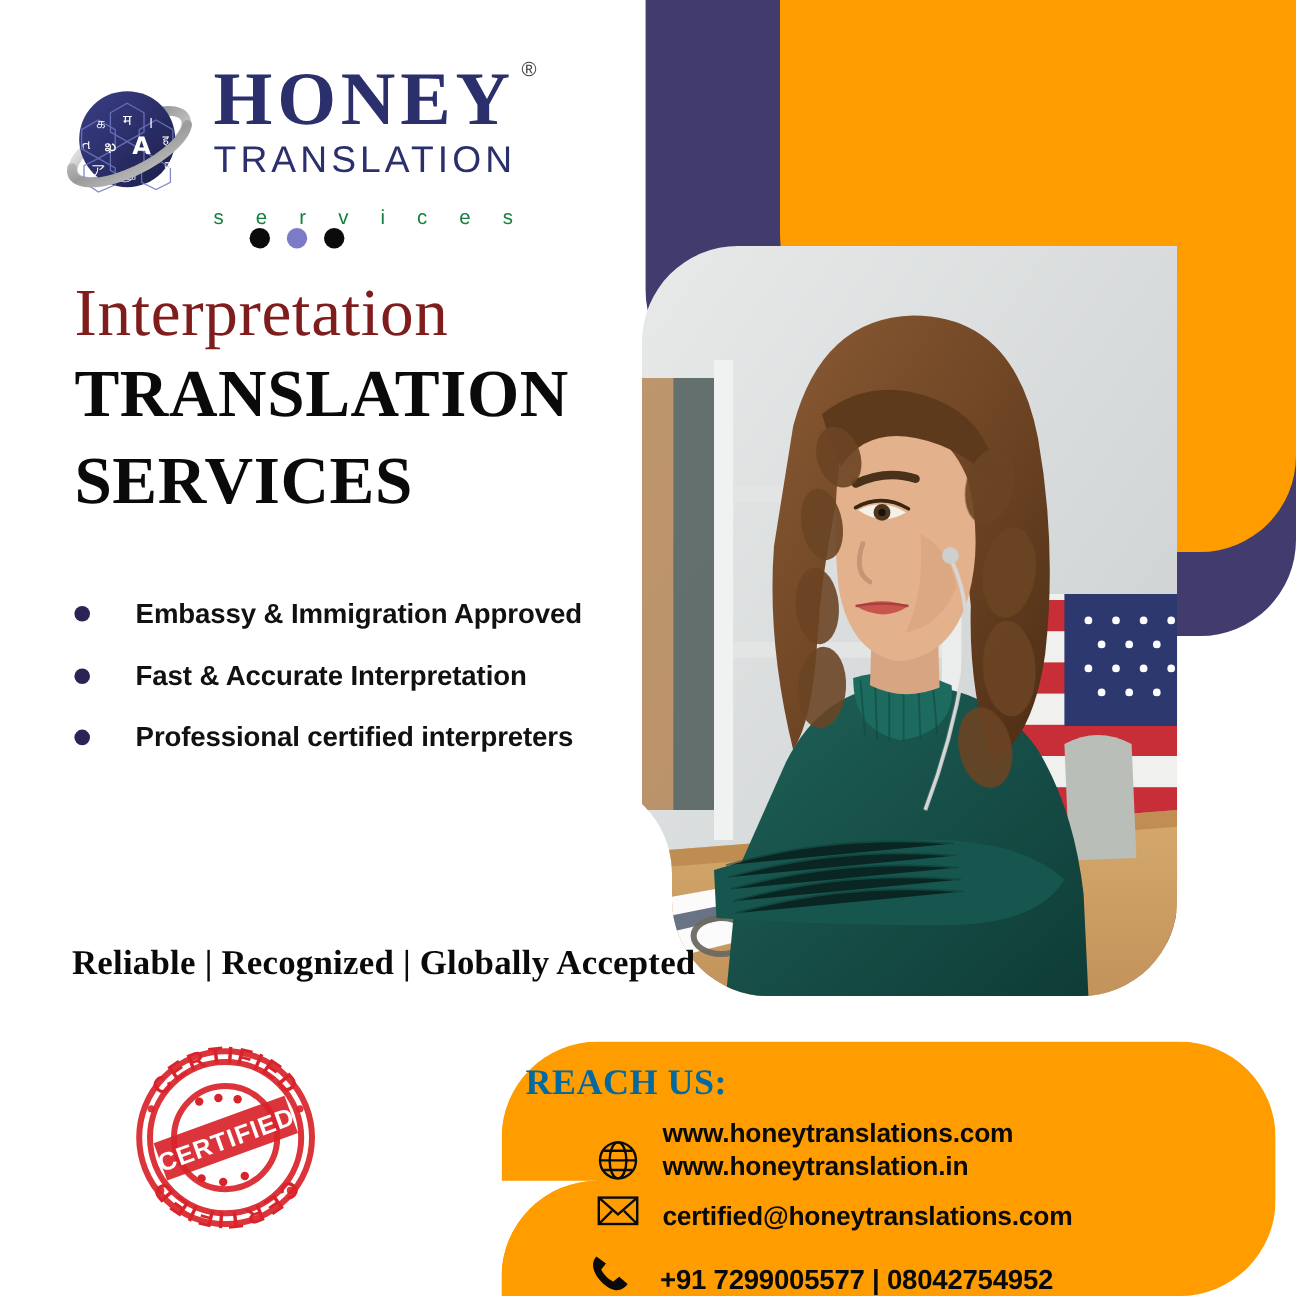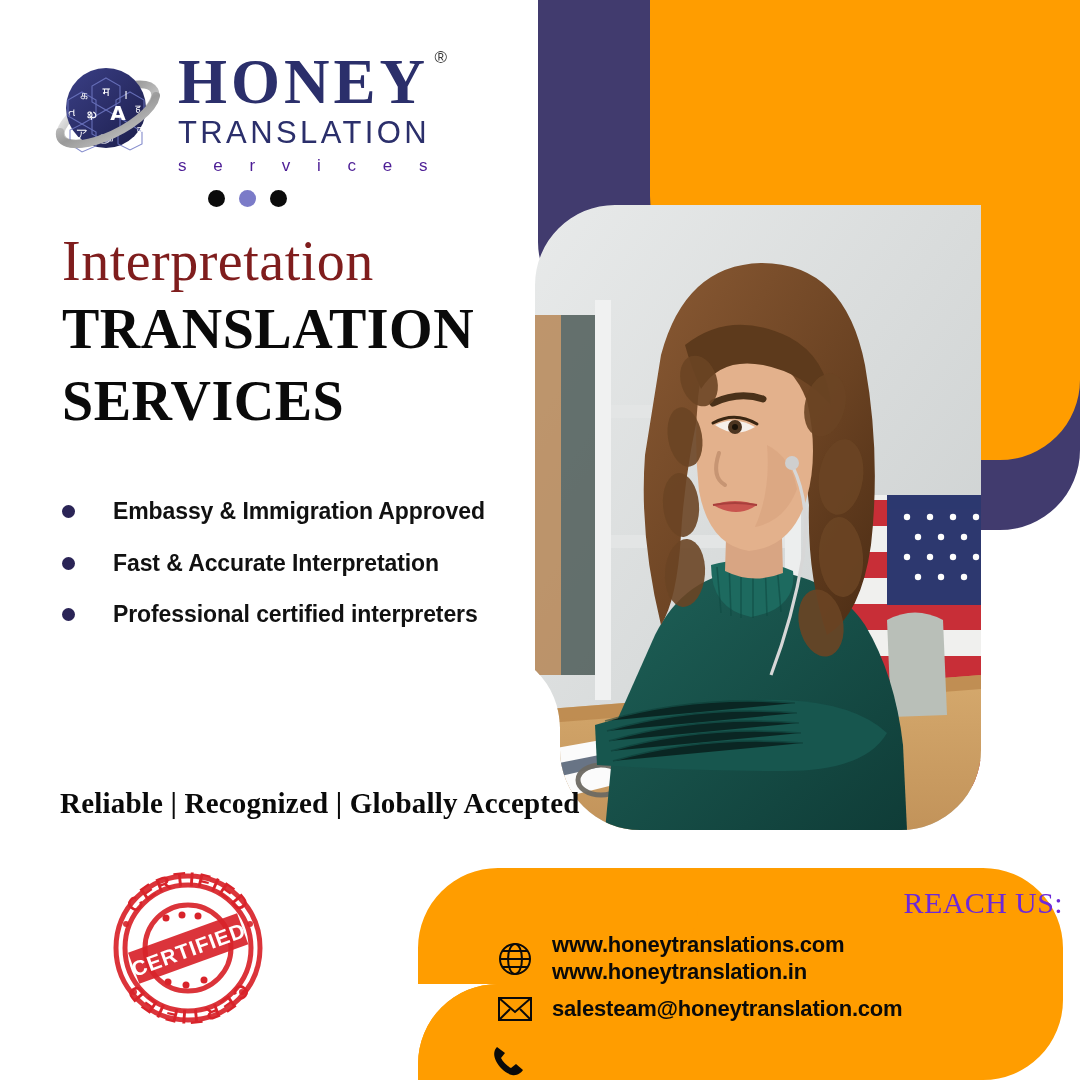--- a/index.html
+++ b/index.html
@@ -38,21 +38,21 @@
     font-size:17px;font-weight:400;color:#3a3a3a;
   }
   .logo-translation{
     font-family:"Liberation Sans", sans-serif;
     font-size:31px;font-weight:400;letter-spacing:3.4px;
     color:#2b2f6b;line-height:1.2;margin-top:2px;
   }
   .logo-services{
     font-family:"Liberation Sans", sans-serif;
     font-size:17px;font-weight:400;letter-spacing:11px;
-    color:#4c1d95;margin-top:4px;text-align:center;
+    color:#15803d;margin-top:20px;text-align:center;
   }
 
   
   .dots{
     position:absolute;left:208px;top:190px;
     display:flex;gap:14px;align-items:center;
   }
   .dot{width:17px;height:17px;border-radius:50%;background:#0b0b0b;}
   .dot.mid{background:#7b7bc8;}
 
@@ -103,27 +103,27 @@
 
   
   .contact{
     position:absolute;left:418px;top:868px;
     width:645px;height:212px;
   }
   .contact-bg{position:absolute;inset:0;}
   .contact-content{position:absolute;inset:0;}
   .reach-title{
     position:absolute;left:0;right:0;top:18px;
-    text-align:right;
+    text-align:left;
     font-family:"Liberation Serif", serif;
-    font-size:30px;font-weight:400;color:#6d28d9;
+    font-size:30px;font-weight:700;color:#0369a1;
     letter-spacing:0.4px;
     padding-left:20px;
   }
-  .c-row{position:absolute;display:flex;align-items:center;}
+  .c-row{position:absolute;display:flex;align-items:flex-end;}
   .c-icon{width:38px;height:38px;flex:none;}
   .c-text{
     margin-left:18px;
     font-family:"Liberation Sans", sans-serif;
     font-size:22px;font-weight:700;color:#0a0a0a;
     line-height:1.22;letter-spacing:-0.2px;
   }
   .row-web{left:78px;top:64px;}
   .row-mail{left:78px;top:122px;}
   .row-phone{left:72px;top:174px;}
@@ -494,28 +494,29 @@
 
       <div class="c-row row-mail">
         <span class="c-icon">
           <svg width="38" height="38" viewBox="0 0 38 38" fill="none" stroke="#0a0a0a" stroke-width="2">
             <rect x="3" y="8" width="32" height="22"></rect>
             <polyline points="3,8 19,22 35,8"></polyline>
             <line x1="3" y1="30" x2="14" y2="19"></line>
             <line x1="35" y1="30" x2="24" y2="19"></line>
           </svg>
         </span>
-        <span class="c-text">salesteam@honeytranslation.com</span>
+        <span class="c-text">certified@honeytranslations.com</span>
       </div>
 
       <div class="c-row row-phone">
         <span class="c-icon">
           <svg width="38" height="38" viewBox="0 0 38 38">
             <path d="M 7,5 C 4,8 3,13 6,19 C 9,25 15,31 22,33
                      C 27,34 31,31 33,28 L 26,22 L 21,26
                      C 17,24 13,20 11,16 L 15,11 Z" fill="#0a0a0a"></path>
           </svg>
         </span>
+        <span class="c-text">+91 7299005577  |  08042754952</span>
       </div>
     </div>
   </div>
 
 </div>
 
 </body></html>

